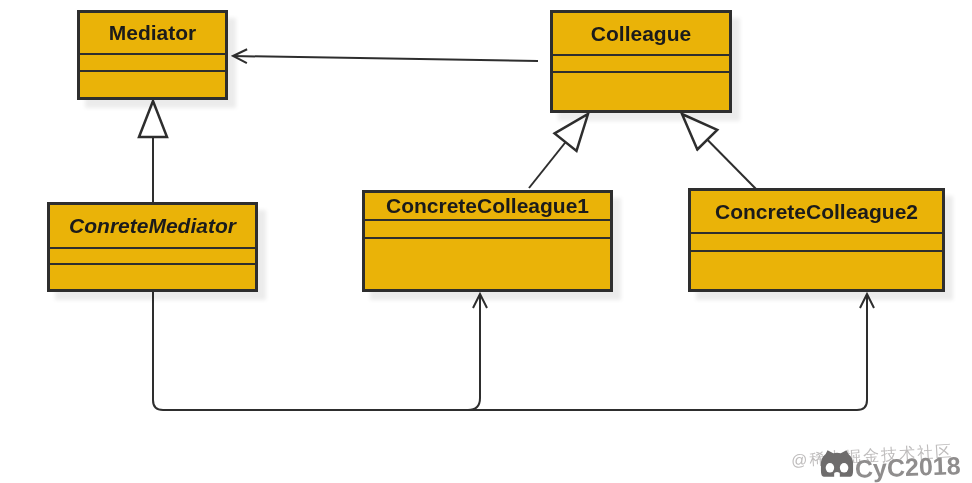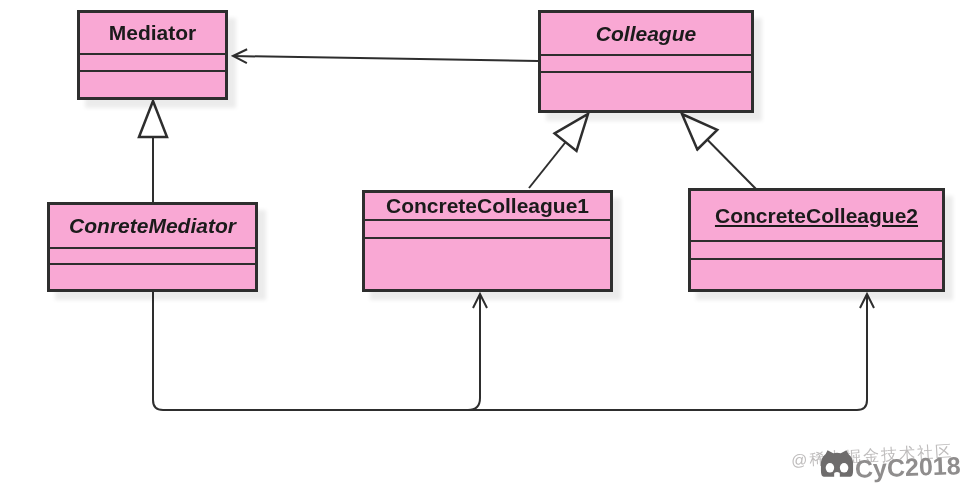--- a/index.html
+++ b/index.html
@@ -20,21 +20,21 @@
     left: 0;
     top: 0;
     width: 972px;
     height: 483px;
     pointer-events: none;
   }
   .uml-class {
     position: absolute;
     box-sizing: border-box;
     border: 3px solid #2e2e2e;
-    background: #f9a8d4;
+    background: #eab308;
     box-shadow: 8px 8px 4px rgba(0,0,0,0.08);
     display: flex;
     flex-direction: column;
   }
   .uml-title {
     box-sizing: border-box;
     border-bottom: 2px solid #2e2e2e;
     display: flex;
     align-items: center;
     justify-content: center;
@@ -114,40 +114,40 @@
 
     <path d="M468,410 Q480,410 480,398 L480,294" fill="none" stroke="#2e2e2e" stroke-width="2" marker-end="url(#openarrow)"></path>
   </svg>
 
   <div class="uml-class" style="left:77px; top:10px; width:151px; height:90px;">
     <div class="uml-title" style="height:42px;">Mediator</div>
     <div class="uml-attrs" style="height:17px;"></div>
     <div class="uml-methods"></div>
   </div>
 
-  <div class="uml-class" style="left:538px; top:10px; width:216px; height:103px;font-style:italic;">
+  <div class="uml-class" style="left:550px; top:10px; width:182px; height:103px;">
     <div class="uml-title" style="height:43px;">Colleague</div>
     <div class="uml-attrs" style="height:17px;"></div>
     <div class="uml-methods"></div>
   </div>
 
   <div class="uml-class" style="left:47px; top:202px; width:211px; height:90px;">
     <div class="uml-title" style="height:44px;font-style:italic;">ConreteMediator</div>
     <div class="uml-attrs" style="height:16px;"></div>
     <div class="uml-methods"></div>
   </div>
 
   <div class="uml-class" style="left:362px; top:190px; width:251px; height:102px;">
     <div class="uml-title" style="height:28px;">ConcreteColleague1</div>
     <div class="uml-attrs" style="height:18px;"></div>
     <div class="uml-methods"></div>
   </div>
 
   <div class="uml-class" style="left:688px; top:188px; width:257px; height:104px;">
-    <div class="uml-title" style="height:51px;text-decoration:underline;">ConcreteColleague2</div>
+    <div class="uml-title" style="height:43px;">ConcreteColleague2</div>
     <div class="uml-attrs" style="height:18px;"></div>
     <div class="uml-methods"></div>
   </div>
 
   <div class="watermark">
     <span class="wm-cn">@稀土掘金技术社区</span>
     <svg class="wm-octocat" viewBox="0 0 36 32">
       <path d="M4,29 Q1,29 1,23 L1,15 Q1,9 6,5 L8,1 L14,4 Q18,3 22,4 L28,1 L30,5 Q35,9 35,15 L35,23 Q35,29 32,29 L21,29 L21,26 Q21,24 18,24 Q15,24 15,26 L15,29 Z" fill="#6e6c6c"></path>
       <ellipse cx="10.5" cy="19.5" rx="4.5" ry="5" fill="#ffffff"></ellipse>
       <ellipse cx="25.5" cy="19.5" rx="4.5" ry="5" fill="#ffffff"></ellipse>

